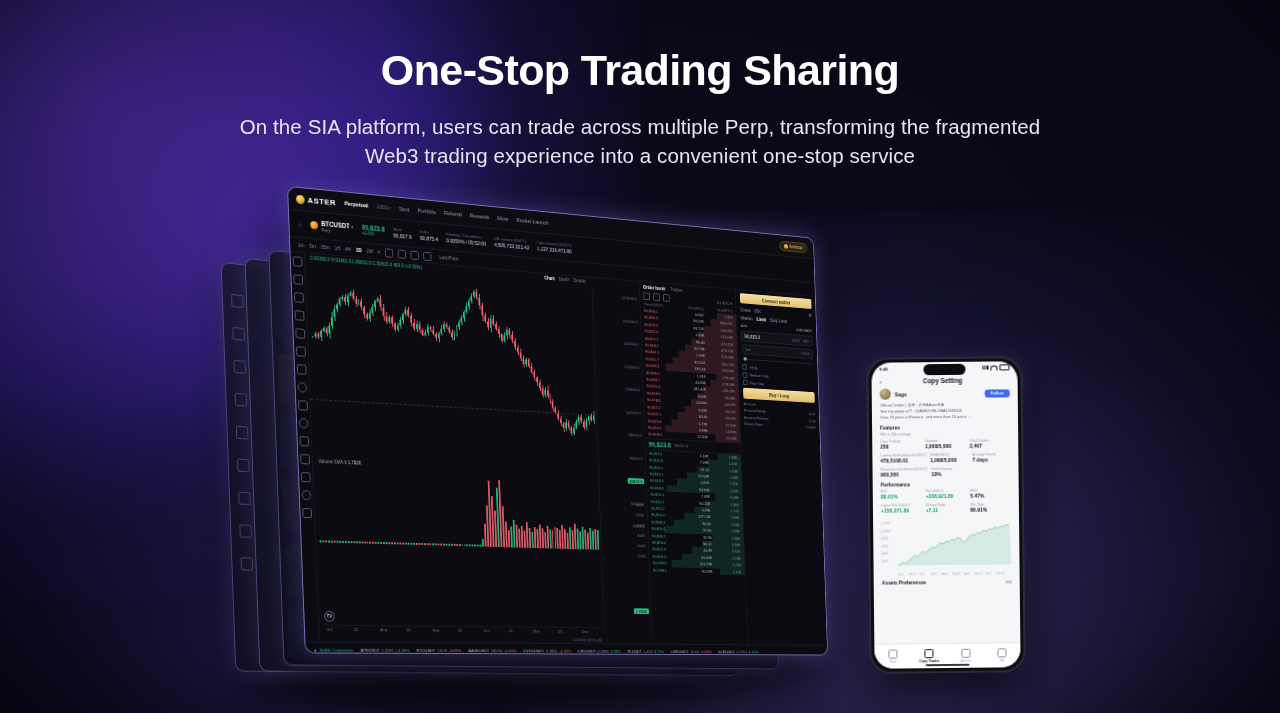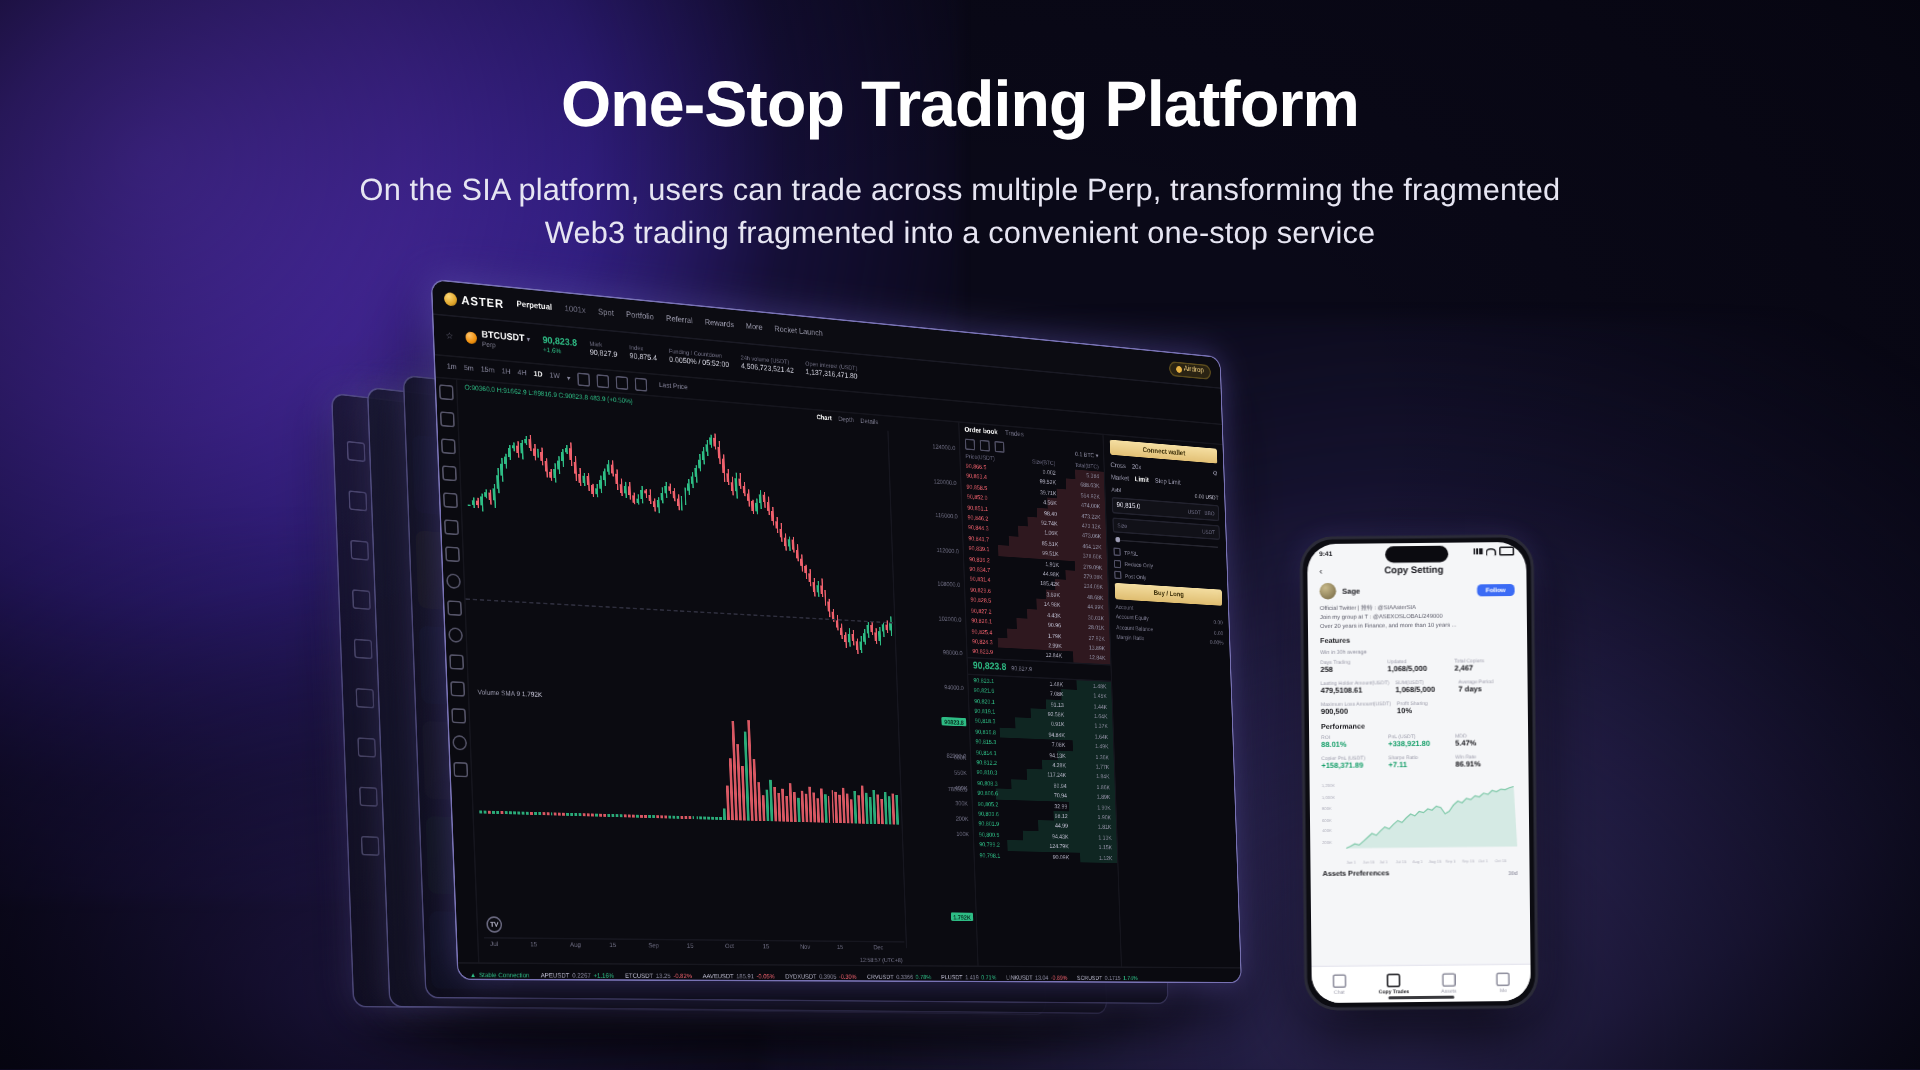--- a/index.html
+++ b/index.html
@@ -268,24 +268,24 @@
 </head>
 <body>
 
 <div id="bg-base"></div>
 <div id="bg-glow-left"></div>
 <div id="bg-glow-bottomright"></div>
 <div id="bg-glow-bottomleft"></div>
 <div id="bg-vignette"></div>
 
 <div id="hero">
-  <h1>One-Stop Trading Platform</h1>
+  <h1>One-Stop Trading Sharing</h1>
   <p>
     <span>On the SIA platform, users can trade across multiple Perp, transforming the fragmented</span><br>
-    <span>Web3 trading fragmented into a convenient one-stop service</span>
+    <span>Web3 trading experience into a convenient one-stop service</span>
   </p>
 </div>
 
 <div id="stage">
 
   <div class="screen-back" id="screen-3">
     <div class="back-side-icons">
       <i></i>
       <i></i>
       <i></i>

